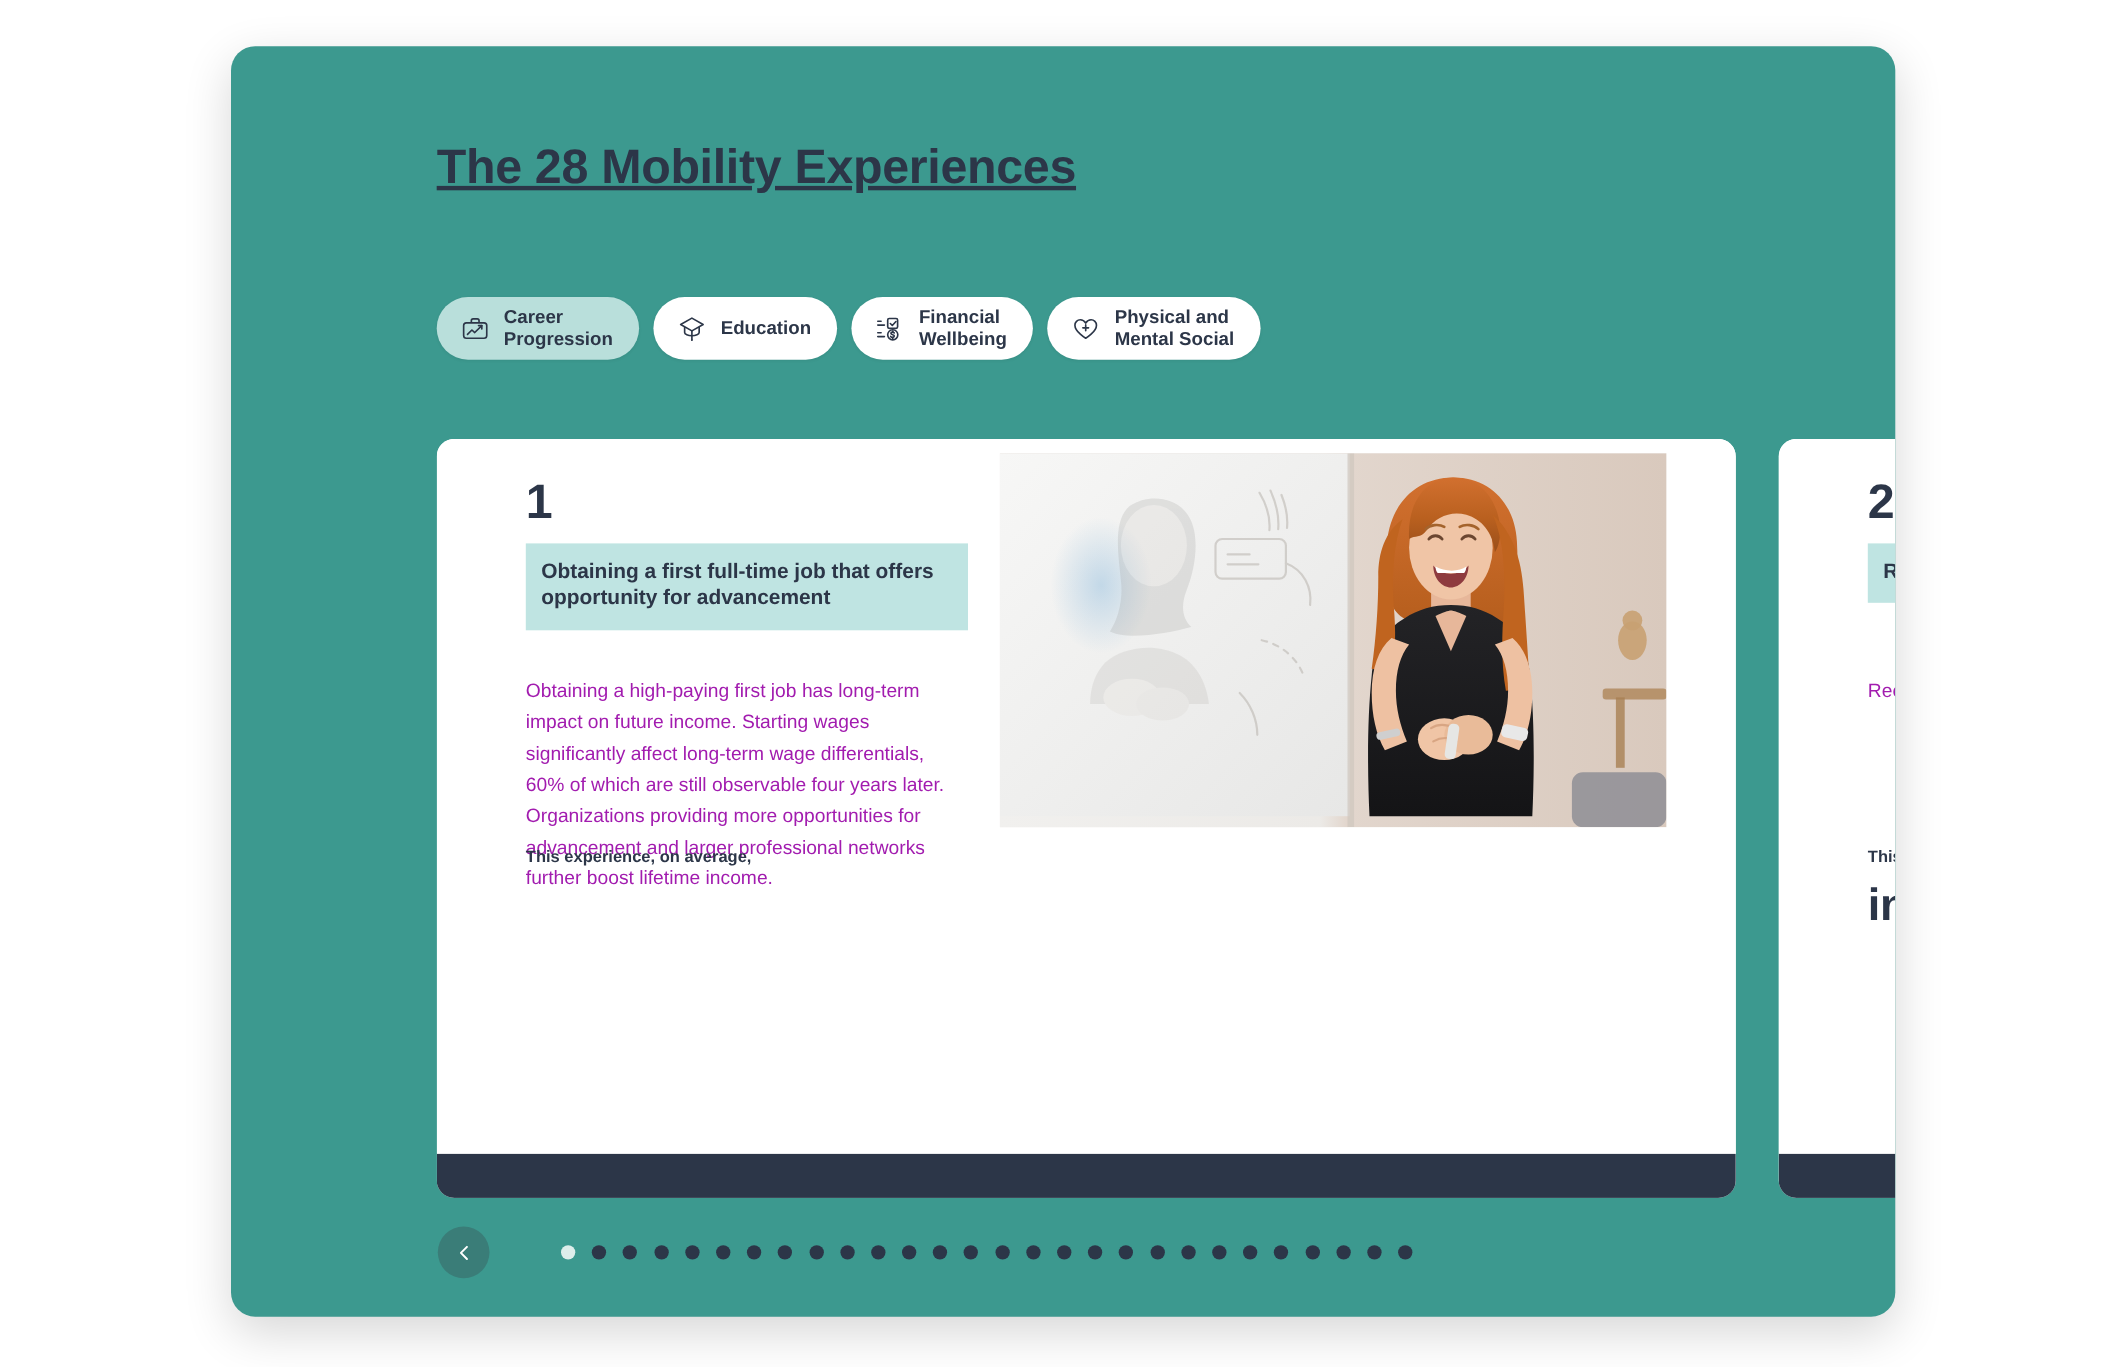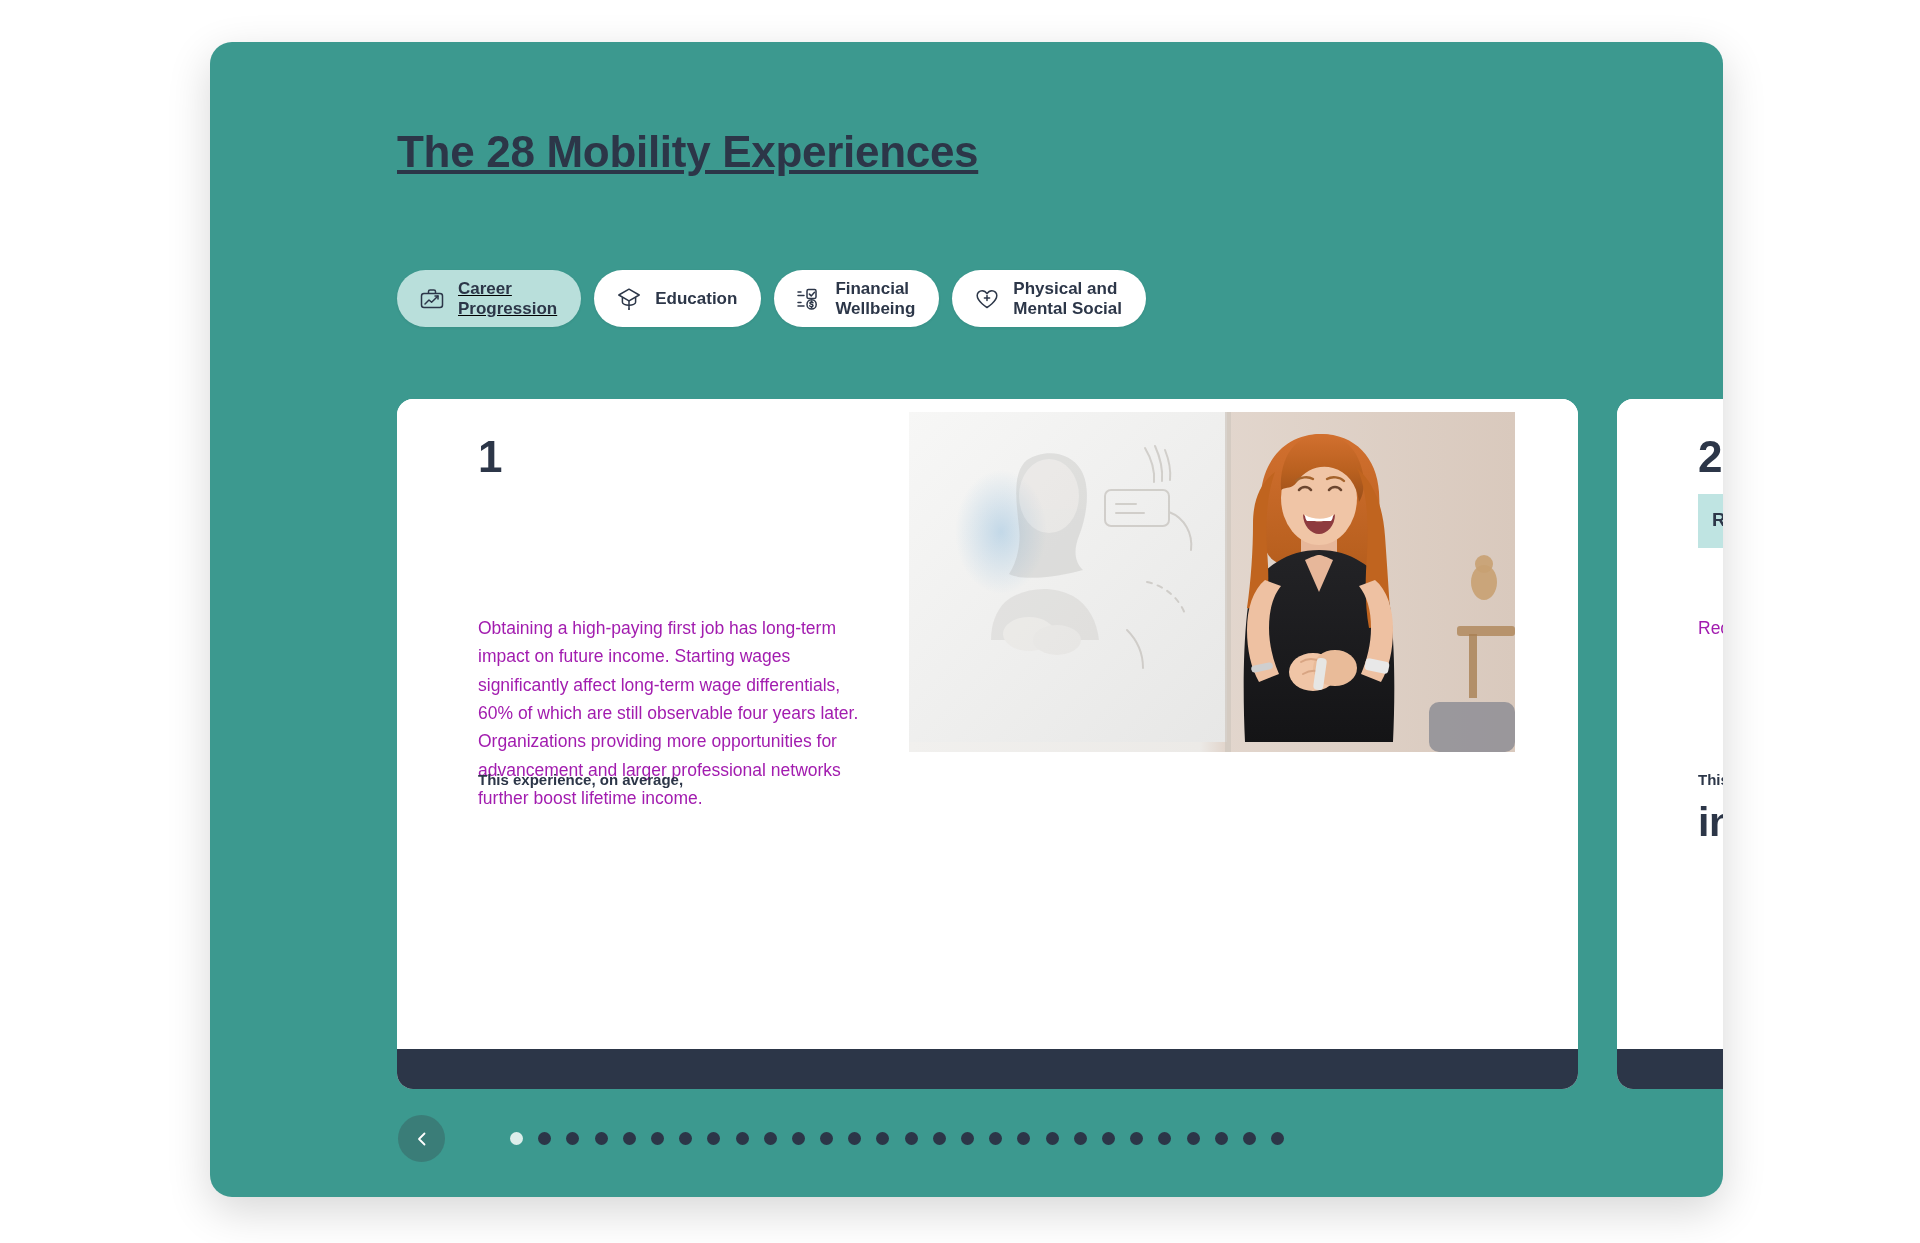--- a/index.html
+++ b/index.html
@@ -60,21 +60,21 @@
     display: flex;
     align-items: center;
     gap: 11px;
     height: 57px;
     padding: 0 24px 0 20px;
     border-radius: 30px;
     background: #ffffff;
     cursor: pointer;
     box-shadow: 0 1px 3px rgba(0,0,0,0.07);
   }
-  .tab.active { background: #b9dfdb; text-decoration: underline; }
+  .tab.active { background: #b9dfdb; }
 
   .tab-icon {
     width: 30px;
     height: 30px;
     flex: 0 0 30px;
     display: flex;
     align-items: center;
     justify-content: center;
   }
   .tab-icon svg { display: block; }
@@ -299,20 +299,21 @@
 
     </nav>
 
     <div class="carousel">
 
       <article class="card card-1">
         <div class="card-body">
 
           <div class="card-num">1</div>
 
+          <h2 class="card-heading">Obtaining a first full-time job that offers opportunity for advancement</h2>
 
           <p class="card-para">Obtaining a high-paying first job has long-term impact on future income. Starting wages significantly affect long-term wage differentials, 60% of which are still observable four years later. Organizations providing more opportunities for advancement and larger professional networks further boost lifetime income.</p>
 
           <div class="card-stat-label">This experience, on average,</div>
 
           <div class="card-photo">
             <svg class="photo-svg" viewBox="0 0 606 340" preserveAspectRatio="xMidYMid slice">
               <defs>
                 <linearGradient id="wallG" x1="0" y1="0" x2="1" y2="0">
                   <stop offset="0%" stop-color="#f1f0ee"></stop>

